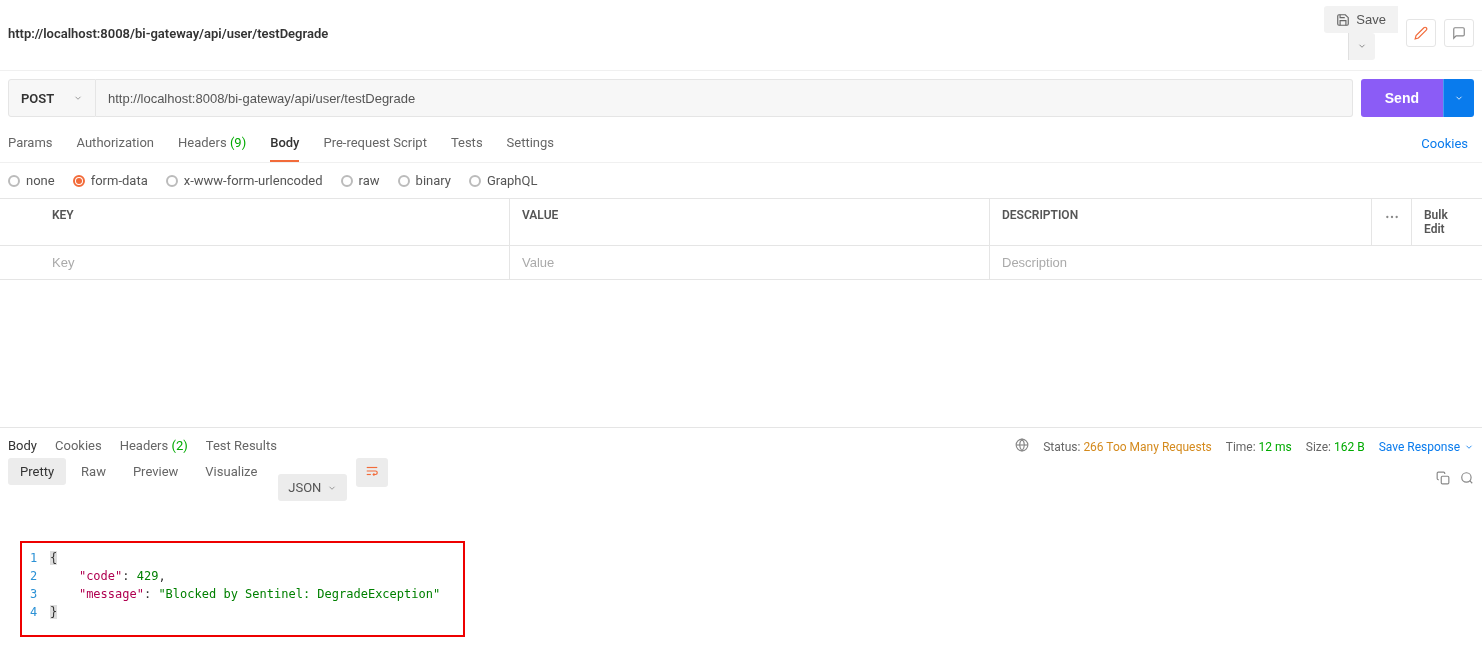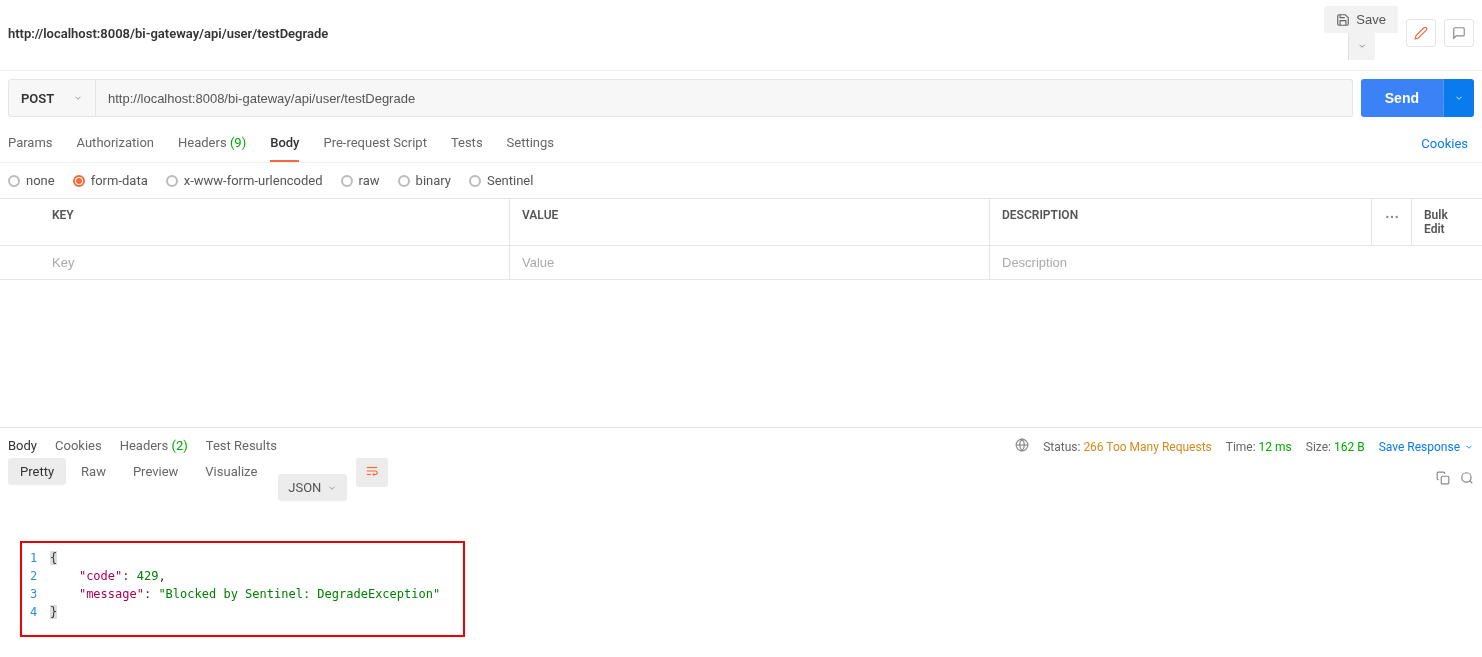--- a/index.html
+++ b/index.html
@@ -11,21 +11,21 @@
 .save-btn { display: flex; align-items: center; gap: 6px; background: #f2f2f2; border: none; padding: 6px 12px; font-size: 13px; color: #555; cursor: pointer; border-radius: 3px 0 0 3px; }
 .save-caret { background: #f2f2f2; border: none; border-left: 1px solid #e0e0e0; padding: 6px 8px; cursor: pointer; border-radius: 0 3px 3px 0; color: #777; }
 .icon-btn { border: 1px solid #e5e5e5; background: #fff; width: 30px; height: 28px; display: flex; align-items: center; justify-content: center; cursor: pointer; border-radius: 3px; }
 .icon-btn.orange svg { stroke: #f26b3a; }
 .icon-btn svg { stroke: #888; }
 .req-row { display: flex; gap: 8px; padding: 8px 8px; }
 .method-box { display: flex; align-items: center; justify-content: space-between; background: #f7f7f7; border: 1px solid #e5e5e5; border-radius: 3px 0 0 3px; padding: 0 12px; width: 88px; height: 38px; font-weight: 600; color: #333; cursor: pointer; }
 .url-box { flex: 1; background: #f7f7f7; border: 1px solid #e5e5e5; border-left: none; border-radius: 0 3px 3px 0; height: 38px; display: flex; align-items: center; padding: 0 12px; margin-left: -8px; }
 .url-box input { border: none; background: transparent; width: 100%; font-size: 13px; color: #555; outline: none; }
 .send-group { display: flex; }
-.send-btn { background: #3b82f6; color: #fff; border: none; height: 38px; padding: 0 24px; font-weight: 600; font-size: 14px; border-radius: 3px 0 0 3px; cursor: pointer; }
+.send-btn { background: #8b5cf6; color: #fff; border: none; height: 38px; padding: 0 24px; font-weight: 600; font-size: 14px; border-radius: 3px 0 0 3px; cursor: pointer; }
 .send-caret { background: #097bed; border: none; border-left: 1px solid rgba(255,255,255,0.25); color: #fff; height: 38px; padding: 0 10px; border-radius: 0 3px 3px 0; cursor: pointer; }
 .req-tabs { display: flex; align-items: center; justify-content: space-between; padding: 0 8px; border-bottom: 1px solid #f0f0f0; }
 .tab-list { display: flex; gap: 24px; }
 .tab { padding: 10px 0; color: #666; cursor: pointer; border-bottom: 2px solid transparent; }
 .tab.active { color: #333; font-weight: 500; border-bottom-color: #f26b3a; }
 .tab .count { color: #0a0; }
 .cookies-link { color: #097bed; cursor: pointer; font-size: 13px; padding-right: 6px; }
 .body-types { display: flex; gap: 18px; padding: 10px 8px; align-items: center; }
 .radio { display: flex; align-items: center; gap: 6px; color: #555; cursor: pointer; text-align: center; }
 .radio-dot { width: 12px; height: 12px; border-radius: 50%; border: 2px solid #bbb; display: inline-block; position: relative; }
@@ -161,21 +161,21 @@
   <label class="radio">
       <span class="radio-dot"></span>
       <span>raw</span>
     </label>
   <label class="radio">
       <span class="radio-dot"></span>
       <span>binary</span>
     </label>
   <label class="radio">
       <span class="radio-dot"></span>
-      <span>Sentinel</span>
+      <span>GraphQL</span>
     </label>
 </div>
 
 <div class="kv-table">
   <div class="kv-header">
     <div class="cell check"></div>
     <div class="cell key">KEY</div>
     <div class="cell value">VALUE</div>
     <div class="cell desc">DESCRIPTION</div>
     <div class="cell opts">

